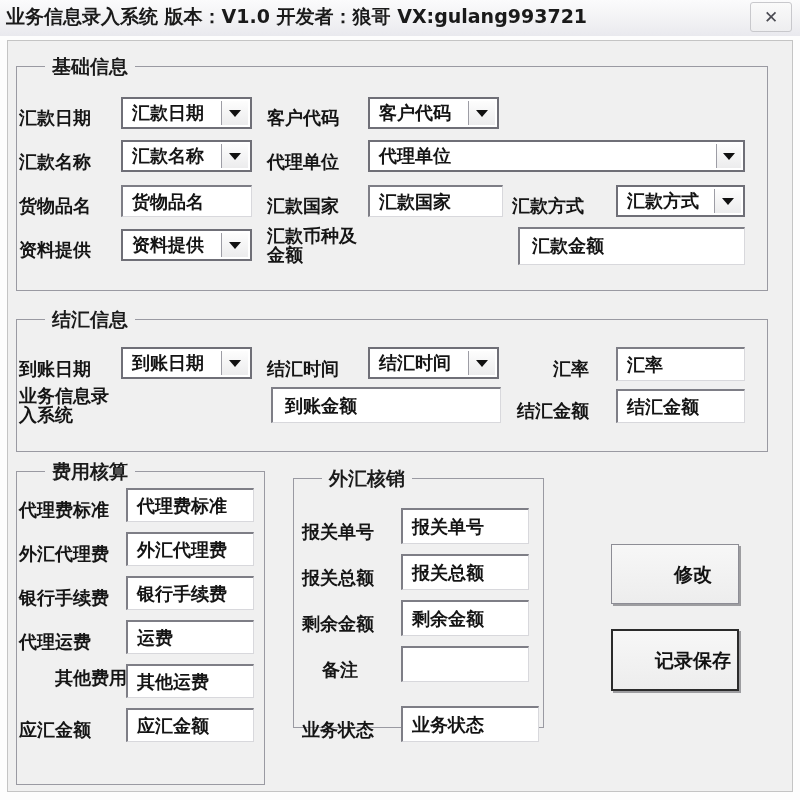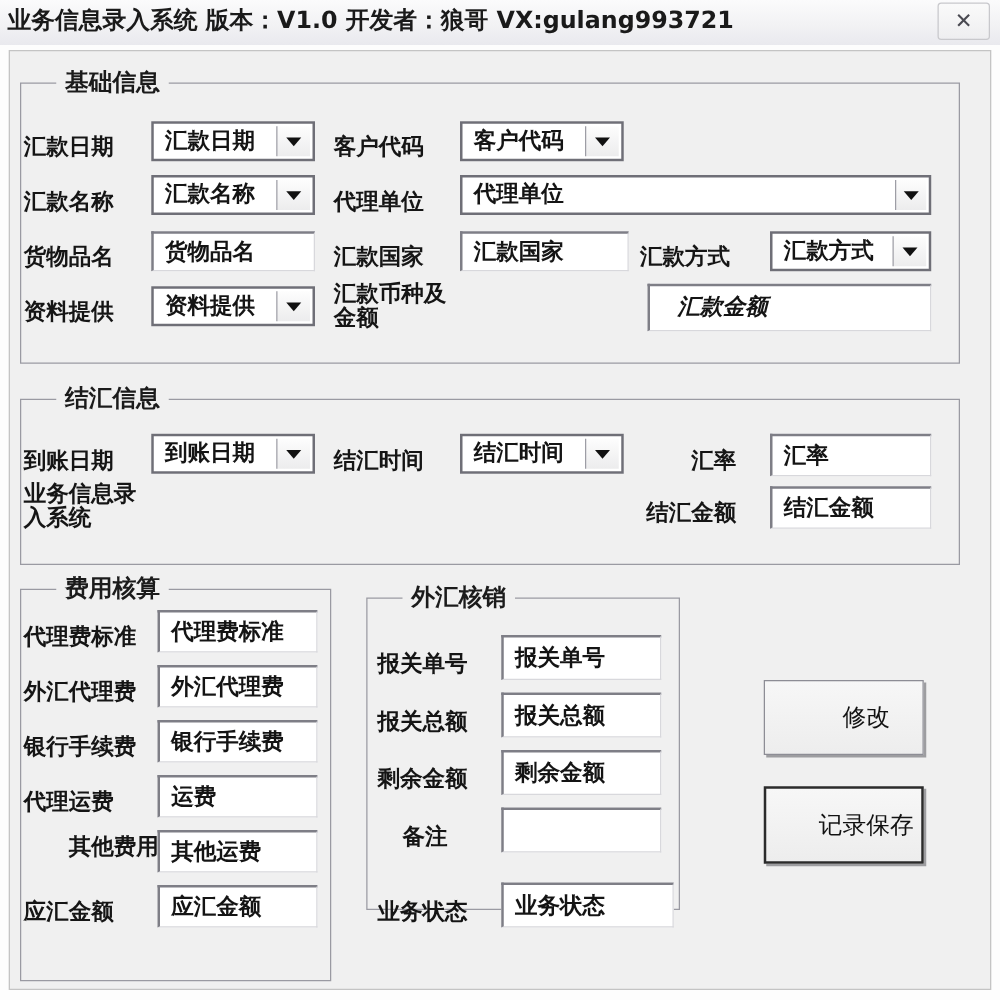--- a/index.html
+++ b/index.html
@@ -140,21 +140,21 @@
   .combo.wide .arrow { width: 24px; }
 
   
   .btn {
     position: absolute;
     box-sizing: border-box;
     background: linear-gradient(to bottom, #f7f7f7, #ededed);
     border: 1px solid #8d8d95;
     box-shadow: 2px 2px 0 0 rgba(90,90,95,0.55);
     font-size: 19px;
-    font-weight: normal;
+    font-weight: bold;
     color: #121212;
     text-align: center;
     white-space: nowrap;
     padding-left: 36px;
   }
   .btn.default {
     border: 2px solid #2b2b2b;
   }
 </style>
 </head>
@@ -214,21 +214,21 @@
     </div>
 
     <div class="lbl" style="left:504px; top:154px;">汇款方式</div>
     <div class="field combo" style="left:608px; top:144px; width:129px; height:32px;">
       <span class="val" style="line-height:28px;">汇款方式</span>
       <span class="arrow"></span>
     </div>
 
     <div class="lbl two-line" style="left:259px; top:185px; width:100px;">汇款币种及金额</div>
     <div class="field" style="left:510px; top:186px; width:227px; height:38px;">
-      <span class="val" style="line-height:34px; padding-left:22px;font-style:italic;">汇款金额</span>
+      <span class="val" style="line-height:34px; padding-left:12px;">汇款金额</span>
     </div>
 
     <div class="groupbox" style="left:8px; top:278px; width:752px; height:133px;">
       <div class="group-title">结汇信息</div>
     </div>
 
     <div class="lbl" style="left:11px; top:317px;">到账日期</div>
     <div class="field combo" style="left:113px; top:306px; width:131px; height:32px;">
       <span class="val" style="line-height:28px;">到账日期</span>
       <span class="arrow"></span>
@@ -239,20 +239,23 @@
       <span class="val" style="line-height:28px;">结汇时间</span>
       <span class="arrow"></span>
     </div>
 
     <div class="lbl" style="left:545px; top:317px;">汇率</div>
     <div class="field" style="left:608px; top:306px; width:129px; height:34px;">
       <span class="val" style="line-height:31px;">汇率</span>
     </div>
 
     <div class="lbl two-line" style="left:11px; top:345px; width:100px;">业务信息录入系统</div>
+    <div class="field" style="left:263px; top:346px; width:230px; height:36px;">
+      <span class="val" style="line-height:33px; padding-left:12px;">到账金额</span>
+    </div>
 
     <div class="lbl" style="left:509px; top:359px;">结汇金额</div>
     <div class="field" style="left:608px; top:348px; width:129px; height:34px;">
       <span class="val" style="line-height:31px;">结汇金额</span>
     </div>
 
     <div class="groupbox" style="left:8px; top:430px; width:249px; height:314px;">
       <div class="group-title">费用核算</div>
     </div>
 

